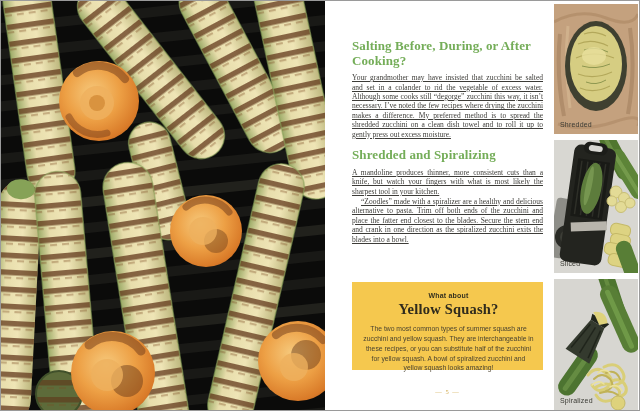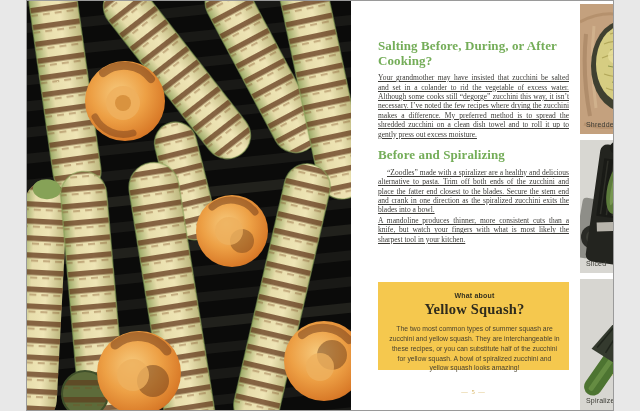--- a/index.html
+++ b/index.html
@@ -1,18 +1,18 @@
 <!DOCTYPE html>
 <html><head>
 <meta charset="utf-8">
 <style>
   html,body{margin:0;padding:0;background:#e8e8e8;}
   #spread{
     position:relative;
-    width:588px;height:411px;
+    width:640px;height:411px;
     margin:0 auto;
     background:#ffffff;
     border:1px solid #9a9a9a;
     box-sizing:border-box;
     overflow:hidden;
     font-family:"Liberation Serif", serif;
   }
   
   #left-photo{position:absolute;left:0;top:0;width:324px;height:409px;}
   #left-photo svg{display:block;width:100%;height:100%;}
@@ -207,23 +207,23 @@
           <circle cx="8" cy="-6" r="15" fill="#5f3416" opacity="0.45"></circle>
           <circle cx="-4" cy="6" r="14" fill="#eeb05e" opacity="0.8"></circle>
         </g>
       </g>
     </svg>
   </div>
 
   <div id="text-col">
     <div class="sec-heading">Salting Before, During, or After Cooking?</div>
     <p class="body-p">Your grandmother may have insisted that zucchini be salted and set in a colander to rid the vegetable of excess water. Although some cooks still “degorge” zucchini this way, it isn’t necessary. I’ve noted the few recipes where drying the zucchini makes a difference. My preferred method is to spread the shredded zucchini on a clean dish towel and to roll it up to gently press out excess moisture.</p>
-    <div class="sec-heading second">Before and Spiralizing</div>
+    <div class="sec-heading second">Shredded and Spiralizing</div>
+    <p class="body-p">A mandoline produces thinner, more consistent cuts than a knife, but watch your fingers with what is most likely the sharpest tool in your kitchen.</p>
     <p class="body-p indent">“Zoodles” made with a spiralizer are a healthy and delicious alternative to pasta. Trim off both ends of the zucchini and place the fatter end closest to the blades. Secure the stem end and crank in one direction as the spiralized zucchini exits the blades into a bowl.</p>
-    <p class="body-p">A mandoline produces thinner, more consistent cuts than a knife, but watch your fingers with what is most likely the sharpest tool in your kitchen.</p>
   </div>
 
   <div id="callout">
     <div class="kicker">What about</div>
     <div class="title">Yellow Squash?</div>
     <div class="body">The two most common types of summer squash are zucchini and yellow squash. They are interchangeable in these recipes, or you can substitute half of the zucchini for yellow squash. A bowl of spiralized zucchini and yellow squash looks amazing!</div>
   </div>
 
   <div id="folio">— 5 —</div>
 

